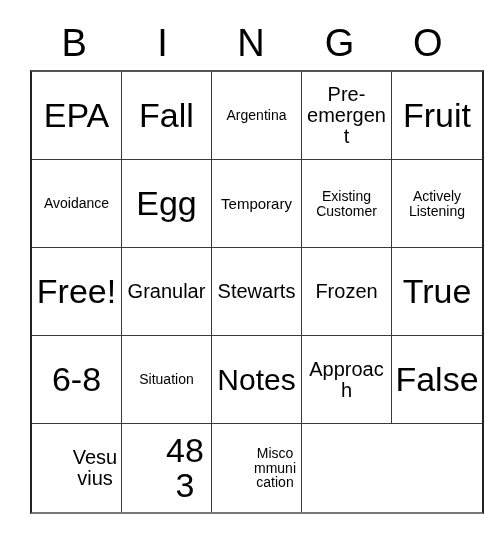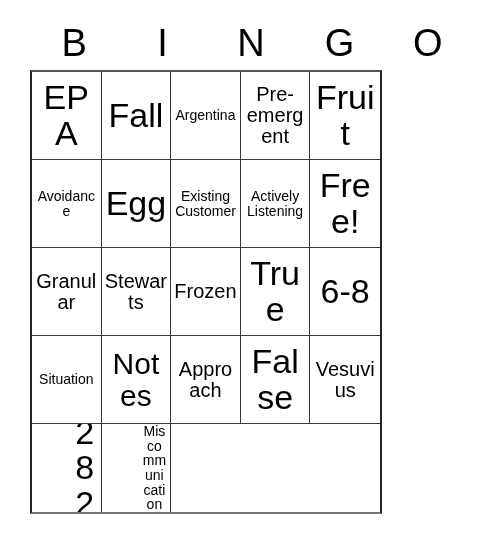--- a/index.html
+++ b/index.html
@@ -41,21 +41,21 @@
     letter-spacing: 0px;
     color: #000;
     user-select: none;
   }
 
   
   #grid {
     position: absolute;
     left: 30px;
     top: 70px;
-    width: 352px;
+    width: 454px;
     height: 444px;
     box-sizing: border-box;
     border-top: 2px solid #555;
     border-left: 2px solid #222;
     border-right: 2px solid #222;
     border-bottom: 2px solid #777;
     display: grid;
     grid-template-columns: repeat(5, 1fr);
     grid-template-rows: repeat(5, 1fr);
     background: #ffffff;
@@ -123,20 +123,23 @@
         <span class="cell-text sz-xl">Fruit</span>
       </div>
 
     <div class="cell">
         <span class="cell-text sz-sm">Avoidance</span>
       </div>
     <div class="cell">
         <span class="cell-text sz-xl">Egg</span>
       </div>
     <div class="cell">
+        <span class="cell-text sz-xs">Temporary</span>
+      </div>
+    <div class="cell">
         <span class="cell-text sz-sm">Existing Customer</span>
       </div>
 
     <div class="cell">
         <span class="cell-text sz-sm">Actively Listening</span>
       </div>
     <div class="cell">
         <span class="cell-text sz-xl">Free!</span>
       </div>
     <div class="cell">
@@ -165,20 +168,20 @@
     <div class="cell">
         <span class="cell-text sz-md">Approach</span>
       </div>
     <div class="cell">
         <span class="cell-text sz-xl">False</span>
       </div>
     <div class="cell">
         <span class="cell-text sz-md">Vesuvius</span>
       </div>
     <div class="cell">
-        <span class="cell-text sz-xl">282</span>
+        <span class="cell-text sz-xl">483</span>
       </div>
     <div class="cell">
         <span class="cell-text sz-tiny">Miscommunication</span>
       </div>
 
   </div>
 </div>
 
 </body></html>

